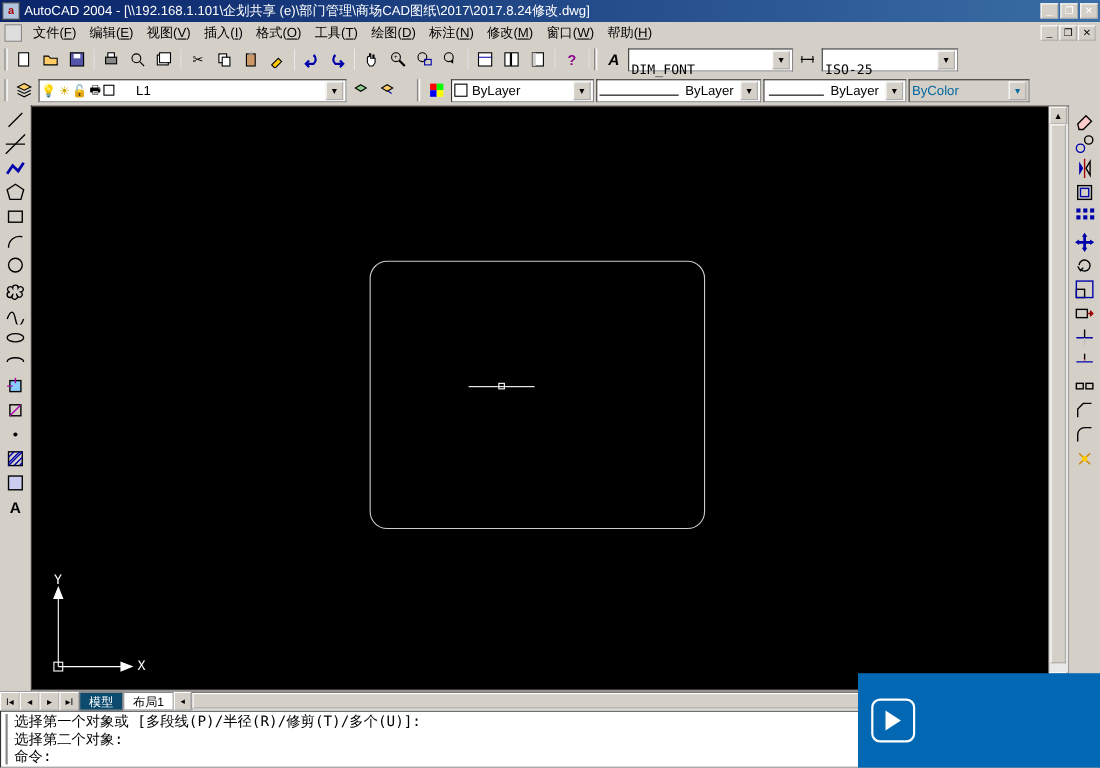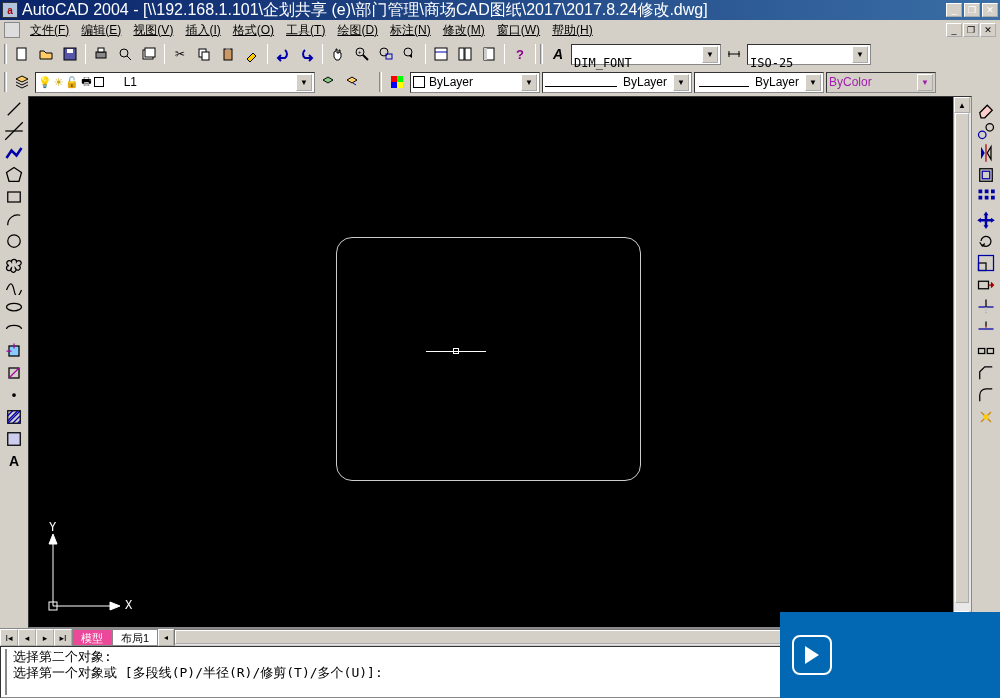--- a/index.html
+++ b/index.html
@@ -21,41 +21,40 @@
   padding: 0 2px;
 }
 .titlebar .icon {
   width: 16px; height: 16px;
   background: #b0c4de;
   border: 1px solid #333;
   margin-right: 4px;
   display: flex; align-items: center; justify-content: center;
   font-size: 10px; font-weight: bold; color: #a00;
 }
-.titlebar .title { flex: 1; font-size: 16px; }
+.titlebar .title { flex: 1; font-size: 12px; }
 .win-controls { display: flex; gap: 2px; }
 .win-btn {
   width: 16px; height: 14px;
   background: #d4d0c8;
   border: 1px outset #fff;
   font-size: 9px;
   display: flex; align-items: center; justify-content: center;
   cursor: pointer;
 }
 .menubar {
   background: #d4d0c8;
   height: 20px;
   display: flex;
   align-items: center;
   padding: 0 4px;
 }
 .menubar .mi {
   padding: 2px 6px;
   cursor: pointer;
-  text-decoration: underline;
 }
 .menubar .mi u { text-decoration: underline; }
 .mdi-controls { margin-left: auto; display: flex; gap: 1px; }
 .toolbar-row {
   background: #d4d0c8;
   height: 28px;
   display: flex;
   align-items: center;
   padding: 2px 4px;
   gap: 2px;
@@ -162,21 +161,21 @@
   cursor: pointer;
 }
 .tabs { display: flex; background: #eee; }
 .tab {
   padding: 1px 8px;
   border: 1px solid #888;
   background: #fff;
   font-size: 11px;
   cursor: pointer;
 }
-.tab.active { background: #ec4899; color: #fff; text-align: right; }
+.tab.active { background: #0c4a6e; color: #fff; text-align: right; }
 .sc-track { flex: 1; background: #e8e8e8; border: 1px inset #ccc; position: relative; }
 .sc-thumb { position: absolute; left: 0; top: 0; width: 660px; height: 14px; background: #d4d0c8; border: 1px outset #fff; }
 .sc-arrow { width: 16px; border: 1px outset #fff; background: #d4d0c8; display: flex; align-items: center; justify-content: center; font-size: 8px; }
 .vscroll { width: 18px; background: #d4d0c8; border-left: 1px solid #888; display: flex; flex-direction: column; }
 .vs-track { flex: 1; background: #e8e8e8; position: relative; }
 .vs-thumb { position: absolute; top: 0; left: 1px; width: 14px; height: 490px; background: #d4d0c8; border: 1px outset #fff; }
 .cmdline {
   background: white;
   border: 1px inset #888;
   height: 52px;
@@ -210,21 +209,21 @@
   border-left: 14px solid white;
   border-top: 9px solid transparent;
   border-bottom: 9px solid transparent;
 }
 .watermark .txt { display: flex; flex-direction: column; }
 .watermark .zh { font-size: 22px; font-weight: 500; letter-spacing: 2px; }
 .watermark .url { font-size: 11px; letter-spacing: 1px; margin-top: 2px; }
 .layer-icons { display: flex; gap: 2px; align-items: center; }
 .layer-icons span { font-size: 11px; }
 .dimfont { font-family: monospace; flex: 1; margin-top: 17px; }
-.disabledText { color: #a21caf; }
+.disabledText { color: #0369a1; }
 </style>
 </head>
 <body>
 
 <div class="titlebar">
   <div class="icon">
       <span>a</span>
     </div>
   <div class="title">AutoCAD 2004 - [\\192.168.1.101\企划共享 (e)\部门管理\商场CAD图纸\2017\2017.8.24修改.dwg]</div>
   <div class="win-controls">
@@ -690,22 +689,23 @@
   <div class="sc-arrow">◂</div>
   <div class="sc-track">
       <div class="sc-thumb"></div>
     </div>
   <div class="sc-arrow">▸</div>
 </div>
 
 <div class="cmdline">
   <div class="cmd-grip"></div>
   <div style="flex:1">
+    <div>选择第一个对象或 [多段线(P)/半径(R)/修剪(T)/多个(U)]:</div>
     <div>选择第二个对象:</div>
-    <div>选择第一个对象或 [多段线(P)/半径(R)/修剪(T)/多个(U)]:</div>
+    <div>命令:</div>
   </div>
   <div style="width:16px;display:flex;flex-direction:column">
     <div class="sc-arrow" style="height:16px">▴</div>
     <div style="flex:1;background:#d4d0c8;border:1px outset #fff"></div>
     <div class="sc-arrow" style="height:16px">▾</div>
   </div>
 </div>
 
 <div class="watermark">
   <div class="play"></div>

